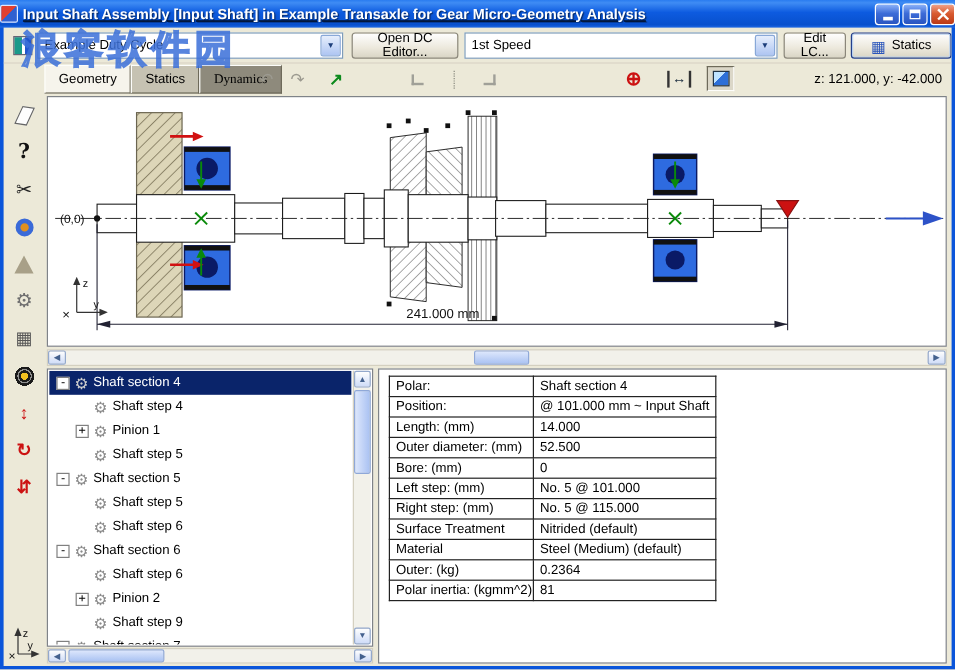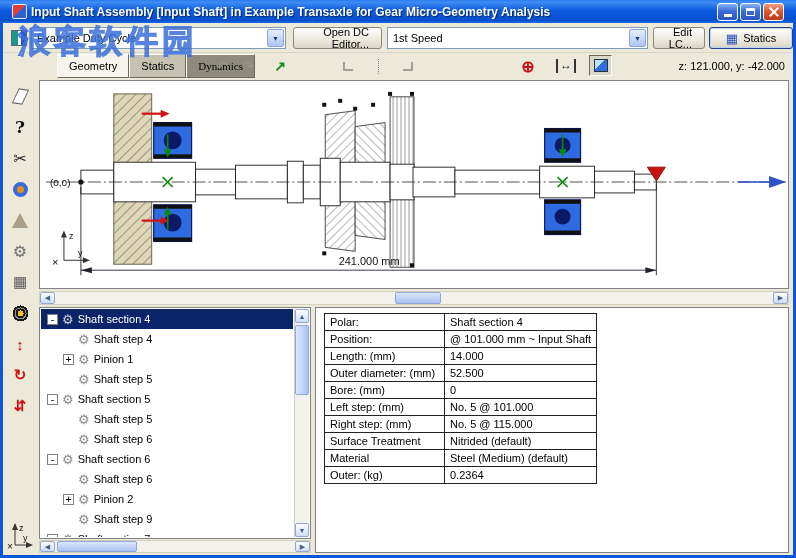--- a/index.html
+++ b/index.html
@@ -3,21 +3,21 @@
 <meta charset="utf-8">
 <style>
   * { margin:0; padding:0; box-sizing:border-box; }
   html,body { width:796px; height:558px; overflow:hidden; }
   body { font-family:"Liberation Sans", sans-serif; font-size:11px; background:#ece9d8; position:relative; }
 
   
   .frame { position:absolute; inset:0; background:#0a55da; }
   .titlebar { position:absolute; top:0; left:0; right:0; height:23px;
     background:linear-gradient(180deg,#2a7cf0 0%,#3f8cf4 10%,#0d5be0 45%,#0850cd 90%,#1f6ae6 100%);
-    display:flex; align-items:center; padding:0 12px; }
+    display:flex; align-items:center; padding:0 0;text-decoration:underline; }
   .app-icon { width:15px; height:15px; border:1px solid #dfe8ff; border-radius:2px; flex:none;
     background:linear-gradient(135deg,#e04030 0 48%,#3060d0 48% 100%); margin-right:4px; }
   .title-text { color:#fff; font-weight:bold; font-size:12px; text-shadow:1px 1px 1px rgba(0,0,0,.55);
     white-space:nowrap; overflow:hidden; flex:1; }
   .winbtns { display:flex; gap:2px; flex:none; }
   .wbtn { width:21px; height:18px; border:1px solid #fff; border-radius:3px;
     background:linear-gradient(#8ab0f8,#3c6cd8 45%,#2a55c0); display:flex; align-items:center; justify-content:center; }
   .wbtn.close { background:linear-gradient(#f0a088,#d95b31 45%,#bc3a15); }
   .glyph-min { width:8px; height:3px; background:#fff; margin-top:8px; }
   .glyph-max { width:9px; height:8px; border:1px solid #fff; border-top:3px solid #fff; }
@@ -29,29 +29,29 @@
 
   
   .toolbar1 { position:absolute; top:0; left:0; right:0; height:30px; border-bottom:1px solid #d9d5c6; }
   .tb-icon { position:absolute; top:7px; left:8px; width:16px; height:16px; }
   .duty-icon { background:linear-gradient(90deg,#1a9a8a 0 6px,#fff 6px 9px,#2255cc 9px 16px); border:1px solid #667; }
   .combo { position:absolute; top:4px; height:22px; background:#fff; border:1px solid #7f9db9;
     display:flex; align-items:center; justify-content:space-between; padding-left:5px; }
   .combo-arrow { width:17px; height:18px; margin-right:1px; flex:none; border:1px solid #88a8d8; border-radius:2px;
     background:linear-gradient(#e6eefc,#aec5f2); color:#1c3e7a; display:flex; align-items:center; justify-content:center; font-size:7px; }
   .tbtn { position:absolute; top:4px; height:22px; font-size:11px; color:#000; border:1px solid #8a867a; border-radius:3px;
-    background:linear-gradient(#fefefe,#ece8dc 60%,#d9d5c5); display:flex; align-items:center; justify-content:center; padding:0 12px;text-align:right; }
+    background:linear-gradient(#fefefe,#ece8dc 60%,#d9d5c5); display:flex; align-items:center; justify-content:center; padding:0 12px; }
   .tbtn.analyse { border:1px solid #24408c; box-shadow:inset 0 0 0 1px #bcd2ee; gap:5px; }
   .analyse-ico { color:#2a55bb; font-size:13px; line-height:13px; }
 
   
   .toolbar2 { position:absolute; top:30px; left:0; right:0; height:25px; }
   .tabs { position:absolute; left:34px; top:1px; height:24px; display:flex; }
   .tab { padding:5px 11px 0; font-size:11px; height:24px; border:1px solid; border-color:#fdfdfa #6e6a5a #6e6a5a #fdfdfa; background:#ece9d8; }
-  .tab.active { background:#f6f4ec;margin-left:20px; }
+  .tab.active { background:#f6f4ec; }
   .tab.mid { background:#c6c2b2; }
   .tab.dark { background:#8e8a7c;font-family:Liberation Serif, serif; }
   .ticon { position:absolute; top:3px; width:22px; height:20px; display:flex; align-items:center; justify-content:center; font-size:14px; }
   .gray { color:#9c9a90; }
   .green { color:#0c8a1c; font-weight:bold; }
   .red { color:#cc1212; font-weight:bold; }
   .corner-l { width:10px; height:9px; border-left:2px solid #a0a098; border-bottom:2px solid #a0a098; }
   .corner-r { width:10px; height:9px; border-right:2px solid #a0a098; border-bottom:2px solid #a0a098; }
   .dotline { width:0; height:15px; border-left:1px dotted #88877e; }
   .fitw { border-left:2px solid #333; border-right:2px solid #333; padding:0 2px; font-size:12px; color:#234; height:14px; line-height:13px; }
@@ -501,20 +501,24 @@
                 <td class="pvalue">Nitrided (default)</td>
               </tr>
               <tr>
                 <td class="plabel">Material</td>
                 <td class="pvalue">Steel (Medium) (default)</td>
               </tr>
               <tr>
                 <td class="plabel">Outer: (kg)</td>
                 <td class="pvalue">0.2364</td>
               </tr>
+              <tr>
+                <td class="plabel">Polar inertia: (kgmm^2)</td>
+                <td class="pvalue">81</td>
+              </tr>
             </tbody>
           </table>
       </div>
 
     </div>
   </div>
 
   <div class="wm wm1">浪客软件园</div>
 </div>
 

